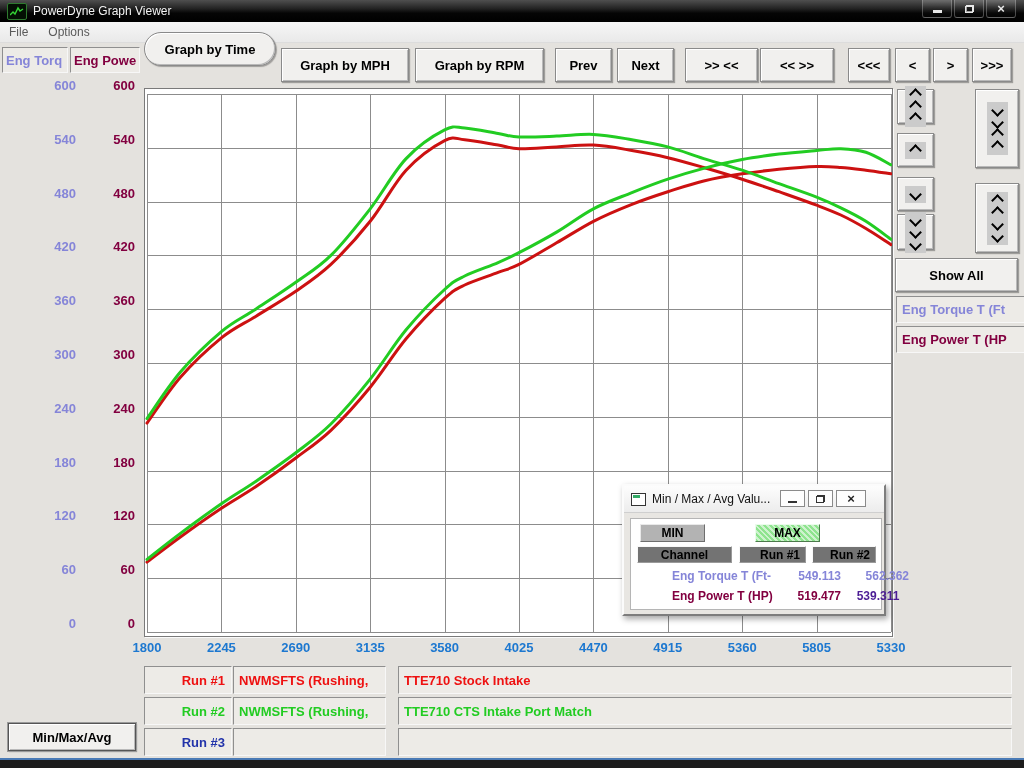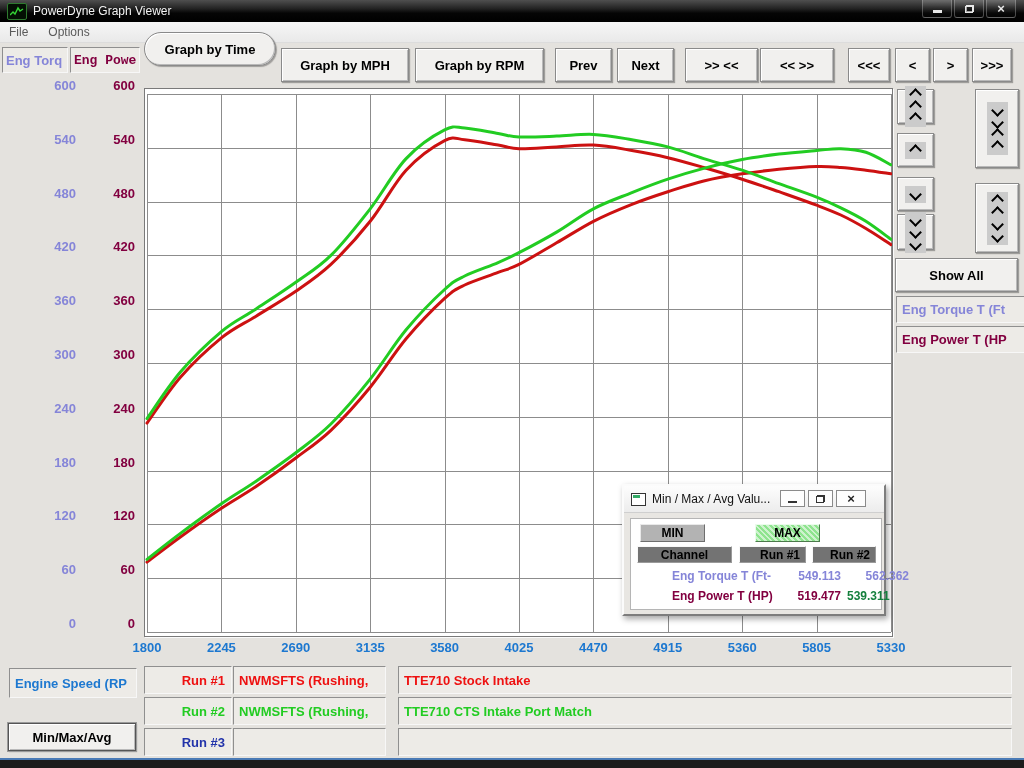--- a/index.html
+++ b/index.html
@@ -118,21 +118,21 @@
         </div>
     </div>
   </div>
 
   <div class="menubar">
     <span class="menu-item">File</span>
     <span class="menu-item">Options</span>
   </div>
 
   <div class="sunken axis-header col-torque" style="left:2px;top:47px;width:66px;height:26px;">Eng Torq</div>
-  <div class="sunken axis-header col-power" style="left:70px;top:47px;width:70px;height:26px;font-family:Liberation Mono, monospace;">Eng Powe</div>
+  <div class="sunken axis-header col-power" style="left:70px;top:47px;width:70px;height:26px;">Eng Powe</div>
 
   <div id="toolbar">
       <div class="btn3d" style="left: 144px; top: 32px; width: 132px; height: 34px; border-radius: 17px;">Graph by Time</div>
       <div class="btn3d" style="left: 281px; top: 48px; width: 128px; height: 34px;">Graph by MPH</div>
       <div class="btn3d" style="left: 415px; top: 48px; width: 129px; height: 34px;">Graph by RPM</div>
       <div class="btn3d" style="left: 555px; top: 48px; width: 57px; height: 34px;">Prev</div>
       <div class="btn3d" style="left: 617px; top: 48px; width: 57px; height: 34px;">Next</div>
       <div class="btn3d" style="left: 685px; top: 48px; width: 73px; height: 34px;">&gt;&gt; &lt;&lt;</div>
       <div class="btn3d" style="left: 760px; top: 48px; width: 74px; height: 34px;">&lt;&lt; &gt;&gt;</div>
       <div class="btn3d" style="left: 848px; top: 48px; width: 42px; height: 34px;">&lt;&lt;&lt;</div>
@@ -279,25 +279,24 @@
     <div class="mm-maxbtn">MAX</div>
     <div class="mm-header" style="left:13px;top:60px;width:95px;justify-content:center;">Channel</div>
     <div class="mm-header" style="left:115px;top:60px;width:67px;justify-content:flex-end;padding-right:5px;">Run #1</div>
     <div class="mm-header" style="left:188px;top:60px;width:64px;justify-content:flex-end;padding-right:5px;">Run #2</div>
     <div id="mm-rows">
         <div class="mm-cell" style="left: 13px; top: 82px; width: 100px; color: rgb(133, 133, 216);">Eng Torque T (Ft-</div>
         <div class="mm-cell" style="left: 115px; top: 82px; width: 67px; text-align: right; color: rgb(133, 133, 216);">549.113</div>
         <div class="mm-cell" style="left: 188px; top: 82px; width: 62px; text-align: right; color: rgb(133, 133, 216);">562.362</div>
         <div class="mm-cell" style="left: 13px; top: 102px; width: 100px; color: rgb(130, 0, 64);">Eng Power T (HP)</div>
         <div class="mm-cell" style="left: 115px; top: 102px; width: 67px; text-align: right; color: rgb(130, 0, 64);">519.477</div>
-        <div class="mm-cell" style="left: 188px; top: 102px; width: 62px; text-align: left; color: #15803d;">539.311</div>
-      </div>
-  </div>
-
-  <div class="sunken col-blue footer-text" style="left:9px;top:668px;width:128px;height:30px;">Engine Speed (RP</div>
+        <div class="mm-cell" style="left: 188px; top: 102px; width: 62px; text-align: center; color: #4c1d95;">539.311</div>
+      </div>
+  </div>
+
   <div id="footer-runs">
       <div class="sunken run-label" style="left: 144px; top: 666px; width: 88px; height: 28px; color: rgb(238, 17, 17);">Run #1</div>
       <div class="sunken footer-text" style="left: 233px; top: 666px; width: 153px; height: 28px; color: rgb(238, 17, 17);">NWMSFTS (Rushing,</div>
       <div class="sunken footer-text" style="left: 398px; top: 666px; width: 614px; height: 28px; color: rgb(238, 17, 17);">TTE710 Stock Intake</div>
       <div class="sunken run-label" style="left: 144px; top: 697px; width: 88px; height: 28px; color: rgb(34, 204, 34);">Run #2</div>
       <div class="sunken footer-text" style="left: 233px; top: 697px; width: 153px; height: 28px; color: rgb(34, 204, 34);">NWMSFTS (Rushing,</div>
       <div class="sunken footer-text" style="left: 398px; top: 697px; width: 614px; height: 28px; color: rgb(34, 204, 34);">TTE710 CTS Intake Port Match</div>
       <div class="sunken run-label" style="left: 144px; top: 728px; width: 88px; height: 28px; color: rgb(34, 51, 170);">Run #3</div>
       <div class="sunken footer-text" style="left: 233px; top: 728px; width: 153px; height: 28px; color: rgb(34, 51, 170);"></div>
       <div class="sunken footer-text" style="left: 398px; top: 728px; width: 614px; height: 28px; color: rgb(34, 51, 170);"></div>

